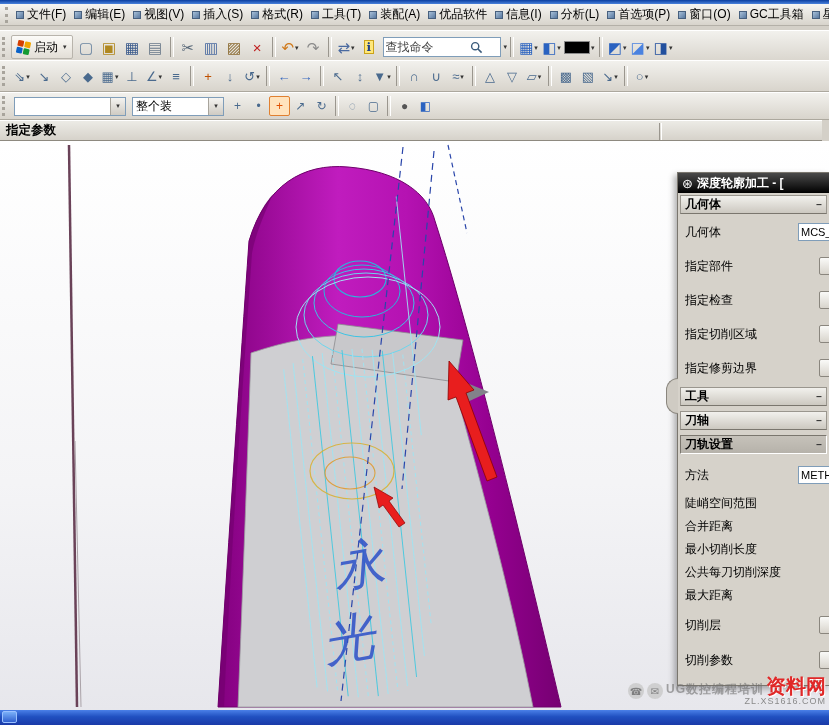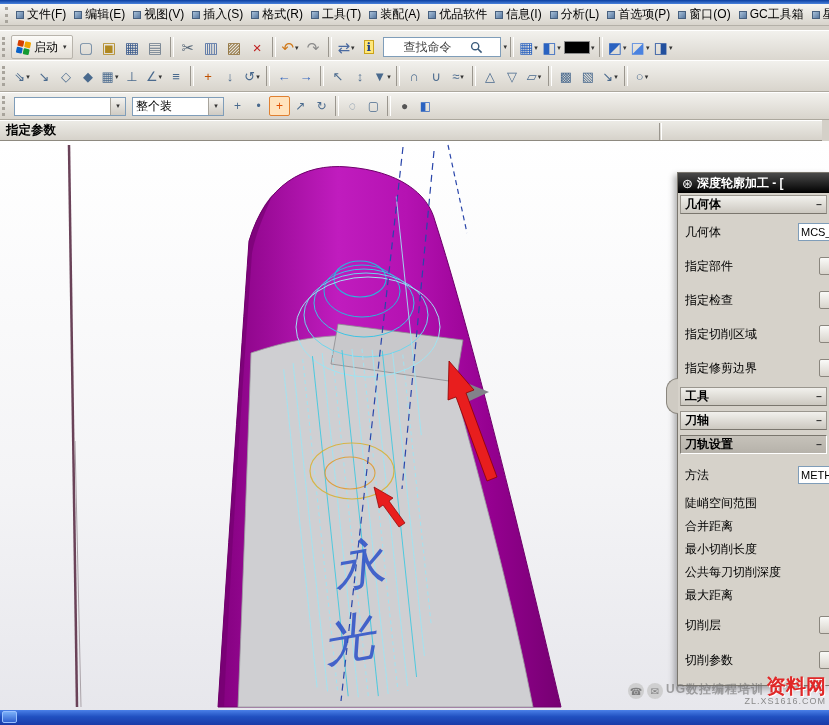--- a/index.html
+++ b/index.html
@@ -37,21 +37,21 @@
 
   .start-btn { display:flex; align-items:center; gap:4px; height:24px; padding:0 5px; margin-right:2px;
     border:1px solid #b8b4ac; border-radius:2px; background:linear-gradient(#fcfbf8,#e2ded6); flex:0 0 auto; }
   .pinwheel { display:grid; grid-template-columns:6px 6px; grid-template-rows:6px 6px; gap:1px; transform:rotate(12deg); }
   .pinwheel i { display:block; border-radius:1px; }
   .pw1{background:#d43f00;} .pw2{background:#f0a500;} .pw3{background:#0a62c8;} .pw4{background:#129a33;}
   .start-label { font-size:12px; }
 
   .searchbox { display:flex; align-items:center; width:118px; height:20px; background:#fff;
     border:1px solid #7f9db9; margin:0 2px; padding:0 2px; flex:0 0 auto; }
-  .searchbox input { border:none; outline:none; width:84px; font-size:12px; color:#333; background:transparent;text-align:center; }
+  .searchbox input { border:none; outline:none; width:84px; font-size:12px; color:#333; background:transparent; }
   .searchbox input::placeholder { color:#444; opacity:1; }
   .mag { flex:0 0 auto; }
 
   .ucombo { display:flex; align-items:center; height:19px; background:#fff; border:1px solid #7f9db9; margin:0 3px; flex:0 0 auto;gap:36px; }
   .ucombo .ct { flex:1; padding:0 3px; font-size:12px; white-space:nowrap; overflow:hidden; }
   .ucombo .cb { width:15px; align-self:stretch; background:linear-gradient(#f4f3f0,#cfcbc3);
     border-left:1px solid #a8a49c; display:flex; align-items:center; justify-content:center; font-size:7px; color:#333; }
 
   
   #promptbar { position:absolute; left:0; top:120px; width:822px; height:21px;

